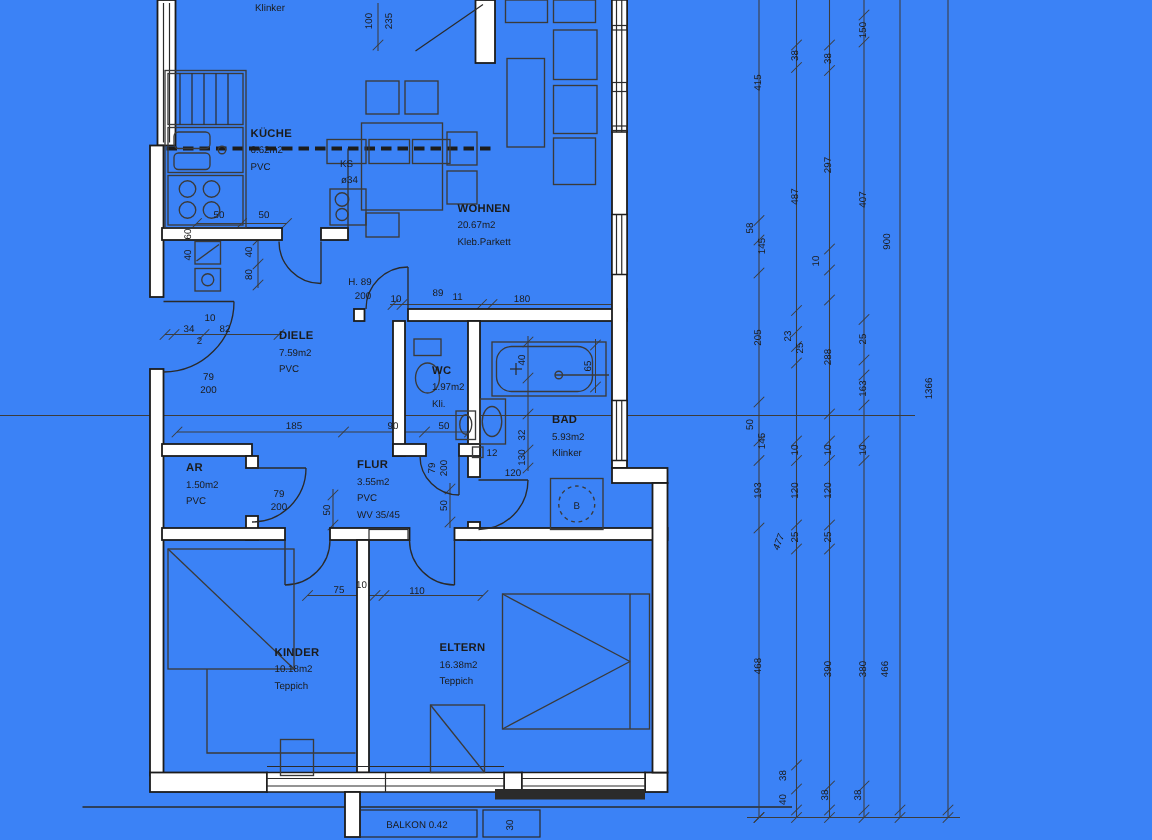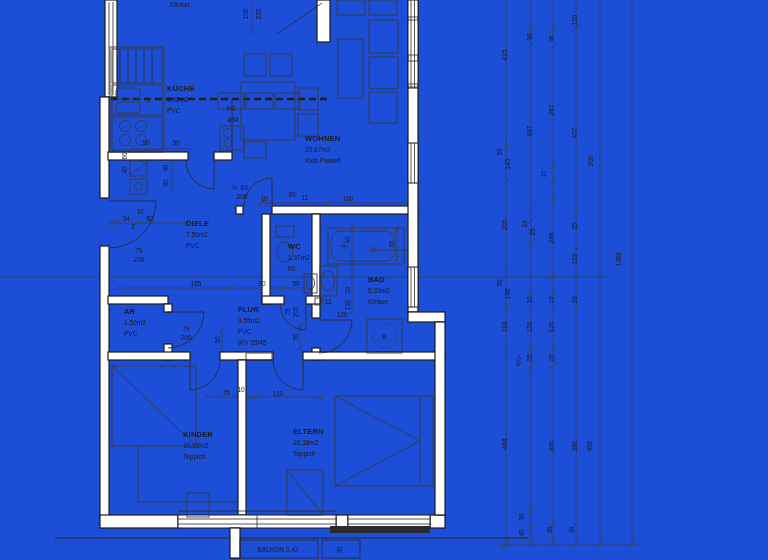--- a/index.html
+++ b/index.html
@@ -1,16 +1,16 @@
 <!DOCTYPE html>
 <html><head>
 <meta charset="utf-8">
 <style>
   html,body{margin:0;padding:0;background:#ffffff;}
-  #stage{width:768px;height:560px;position:relative;background:#1d4ed8;overflow:hidden;}
+  #stage{width:768px;height:560px;position:relative;background:#3b82f6;overflow:hidden;}
   svg{display:block;}
   text{font-family:"Liberation Sans",sans-serif;fill:#1b1b1b;}
   .rn{font-weight:bold;font-size:7.5px;letter-spacing:.2px;}
   .rs{font-size:6.5px;}
   .ann{font-size:6.5px;}
   .wall{fill:#ffffff;stroke:#1c1c1c;stroke-width:1.2;}
   .thin{stroke:#2a2a2a;stroke-width:0.8;fill:none;}
   .furn{stroke:#3a3a3a;stroke-width:0.9;fill:none;}
   .dim{stroke:#3c3c3c;stroke-width:0.7;fill:none;}
   .door{stroke:#2a2a2a;stroke-width:0.9;fill:none;}

